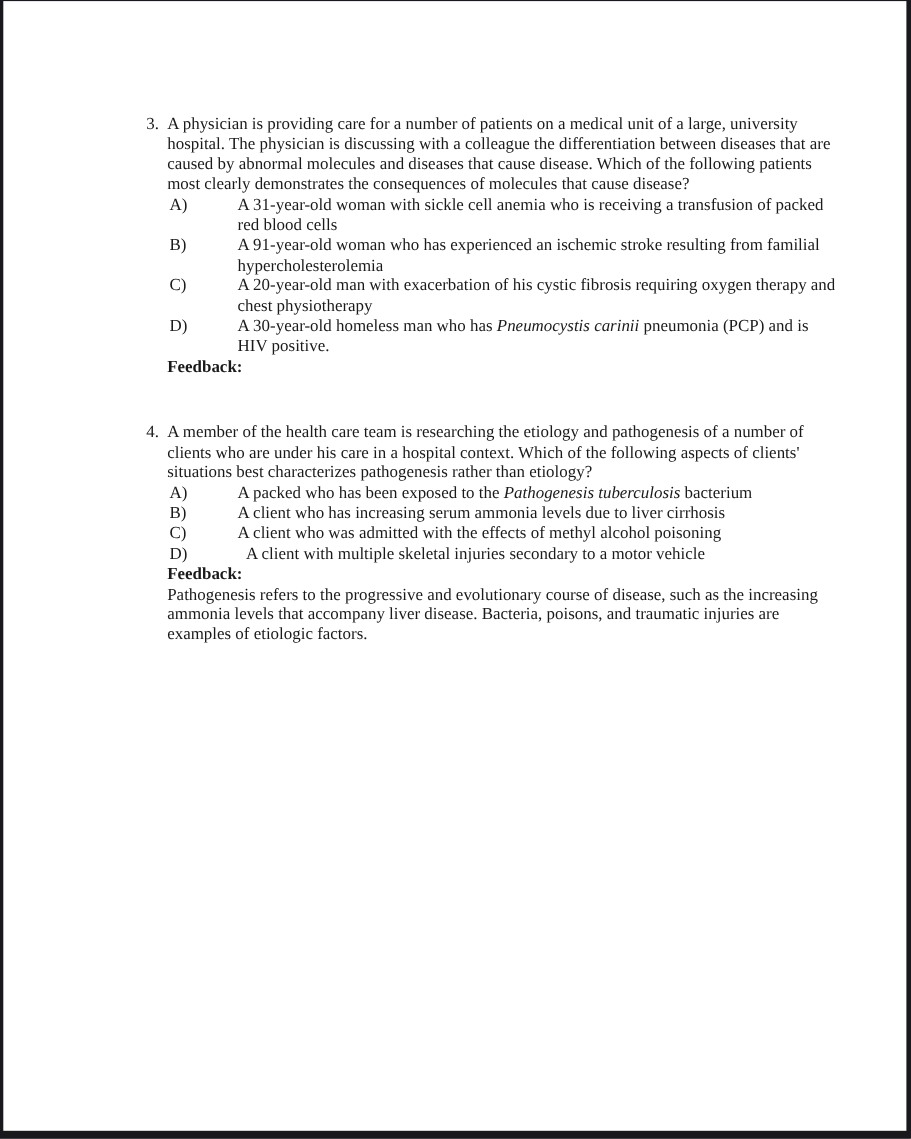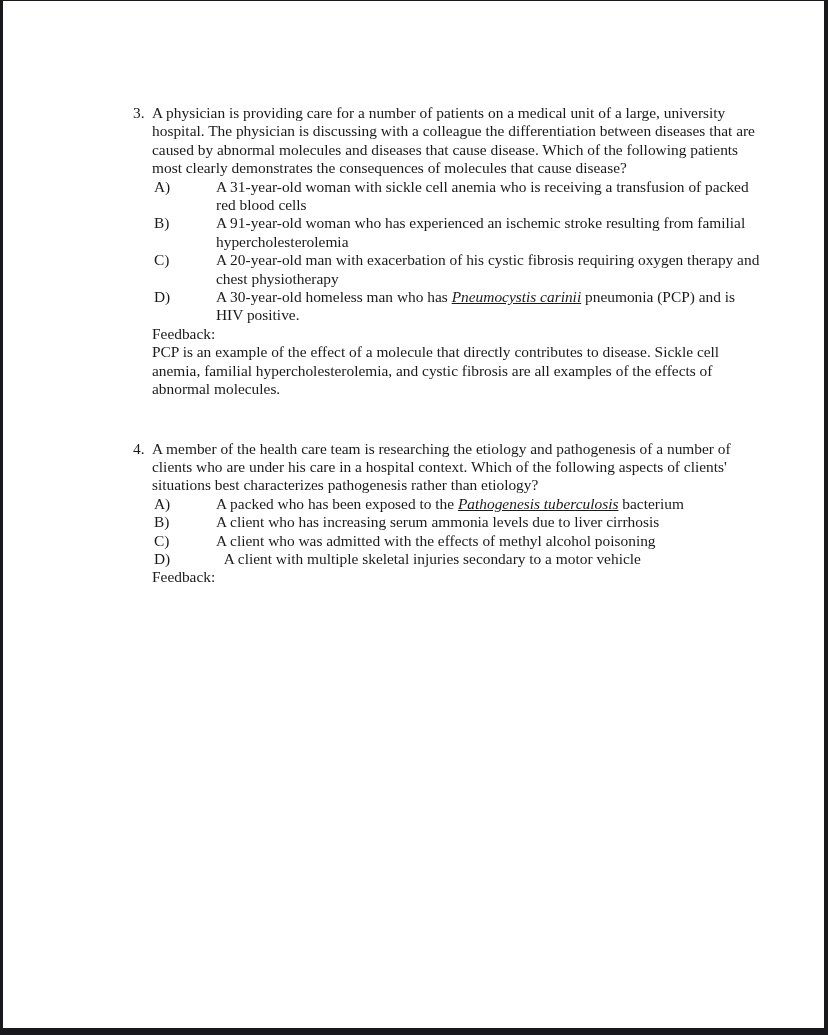--- a/index.html
+++ b/index.html
@@ -48,23 +48,23 @@
   .opt-letter {
     flex: none;
     width: 30px;
   }
   .opt-text {
     width: 574px;
     white-space: pre-wrap;
     margin-left: 32px;
   }
   .ans-line { width: 604px; }
-  .feedback-label { font-weight: normal; }
+  .feedback-label { font-weight: bold; }
   .feedback-text { width: 604px; }
-  i { font-style: italic; text-decoration: underline; }
+  i { font-style: italic; }
 </style>
 </head>
 <body>
 
 <div class="viewer">
   <div class="page">
     <div class="content">
       <div id="questions">
           <div class="question">
             <div class="stem-row">
@@ -81,21 +81,20 @@
             </div>
             <div class="opt-row">
               <span class="opt-letter">C)</span>
               <div class="opt-text"><span>A 20-year-old man with exacerbation of his cystic fibrosis requiring oxygen therapy and chest physiotherapy</span></div>
             </div>
             <div class="opt-row">
               <span class="opt-letter">D)</span>
               <div class="opt-text"><span>A 30-year-old homeless man who has </span><i>Pneumocystis carinii</i><span> pneumonia (PCP) and is HIV positive.</span></div>
             </div>
             <div class="feedback-label">Feedback:</div>
-            <div class="feedback-text">PCP is an example of the effect of a molecule that directly contributes to disease. Sickle cell anemia, familial hypercholesterolemia, and cystic fibrosis are all examples of the effects of abnormal molecules.</div>
           </div>
           <div class="question">
             <div class="stem-row">
               <span class="qnum">4.</span>
               <div class="stem">A member of the health care team is researching the etiology and pathogenesis of a number of clients who are under his care in a hospital context. Which of the following aspects of clients' situations best characterizes pathogenesis rather than etiology?</div>
             </div>
             <div class="opt-row">
               <span class="opt-letter">A)</span>
               <div class="opt-text"><span>A packed who has been exposed to the </span><i>Pathogenesis tuberculosis</i><span> bacterium</span></div>
             </div>
@@ -105,17 +104,18 @@
             </div>
             <div class="opt-row">
               <span class="opt-letter">C)</span>
               <div class="opt-text"><span>A client who was admitted with the effects of methyl alcohol poisoning</span></div>
             </div>
             <div class="opt-row">
               <span class="opt-letter">D)</span>
               <div class="opt-text"><span>  A client with multiple skeletal injuries secondary to a motor vehicle</span></div>
             </div>
             <div class="feedback-label">Feedback:</div>
+            <div class="feedback-text">Pathogenesis refers to the progressive and evolutionary course of disease, such as the increasing ammonia levels that accompany liver disease. Bacteria, poisons, and traumatic injuries are examples of etiologic factors.</div>
           </div>
         </div>
     </div>
   </div>
 </div>
 
 </body></html>

